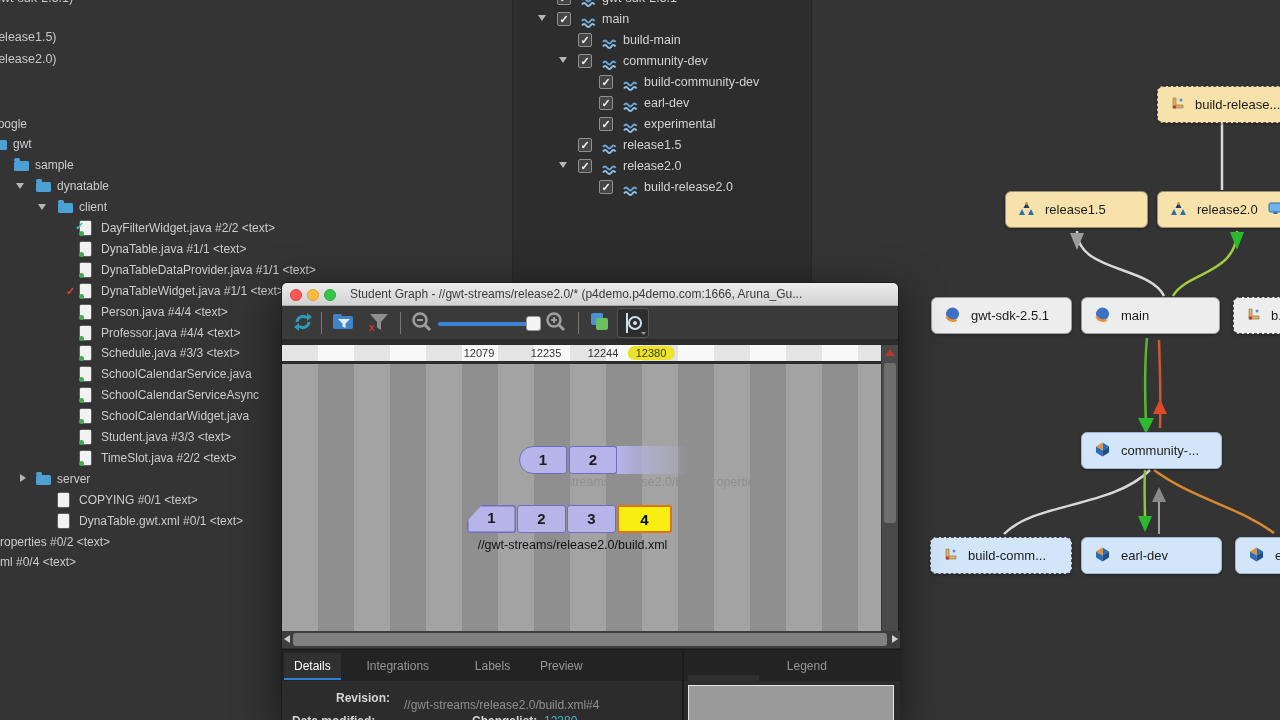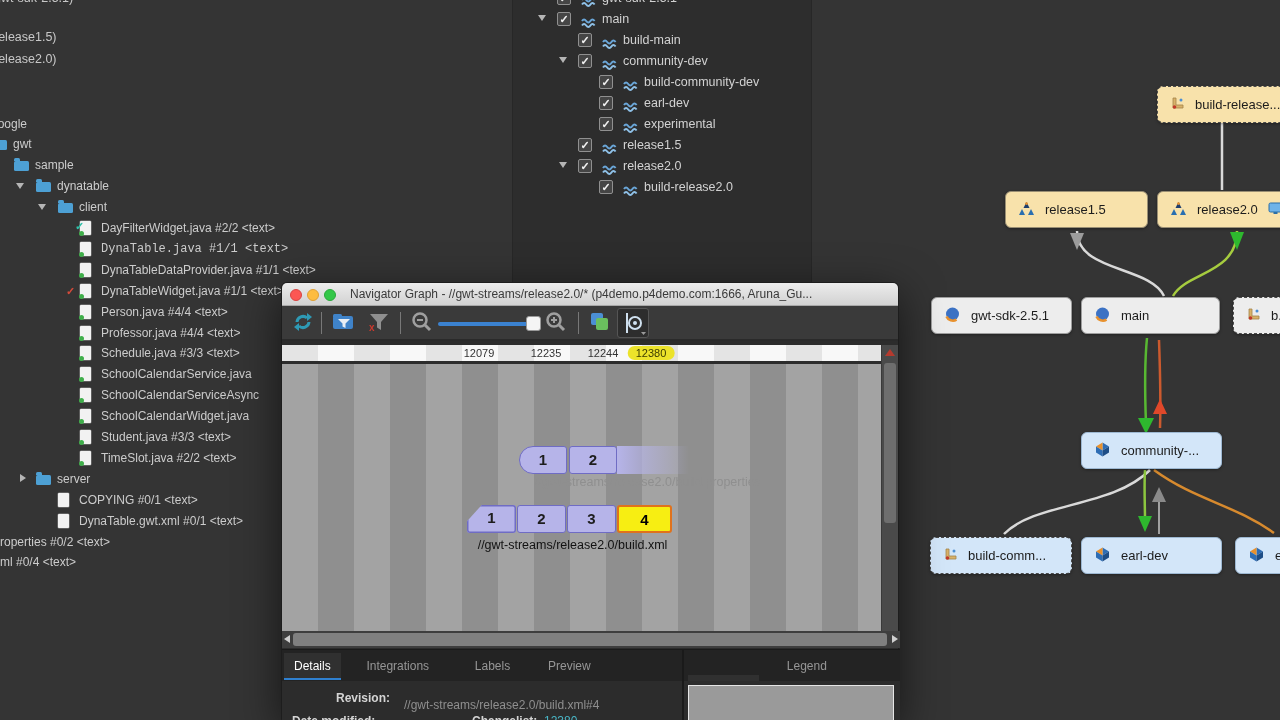--- a/index.html
+++ b/index.html
@@ -155,21 +155,21 @@
         <div class="tri open" style="left: 38px;"></div>
         <div class="ico-folder" style="left: 58px;"></div>
         <div class="tree-label" style="left: 79px;">client</div>
       </div>
       <div class="tree-row" style="left: 0px; top: 219px; width: 512px;">
         <div class="ico-file green" style="left: 80px;">
           <div class="overlay-check">✓</div>
         </div>
         <div class="tree-label" style="left: 101px;">DayFilterWidget.java #2/2 &lt;text&gt;</div>
       </div>
-      <div class="tree-row" style="left: 0px; top: 240px; width: 512px; font-family: Liberation Mono, monospace;">
+      <div class="tree-row" style="left: 0px; top: 240px; width: 512px;">
         <div class="ico-file green" style="left: 80px;"></div>
         <div class="tree-label" style="left: 101px;">DynaTable.java #1/1 &lt;text&gt;</div>
       </div>
       <div class="tree-row" style="left: 0px; top: 261px; width: 512px;">
         <div class="ico-file green" style="left: 80px;"></div>
         <div class="tree-label" style="left: 101px;">DynaTableDataProvider.java #1/1 &lt;text&gt;</div>
       </div>
       <div class="tree-row" style="left: 0px; top: 282px; width: 512px;">
         <div class="ico-file green" style="left: 80px;"></div>
         <div class="marker-red" style="left: 66px;">✓</div>
@@ -421,21 +421,21 @@
           <span>e...</span>
         </div>
       </div>
   </div>
 
   <div id="rg-window">
     <div id="rg-titlebar">
       <div class="tl" style="left:8px;background:#fc5753;border:0.5px solid #d84441;"></div>
       <div class="tl" style="left:25px;background:#fdbc40;border:0.5px solid #dfa035;"></div>
       <div class="tl" style="left:42px;background:#33c748;border:0.5px solid #2aa83c;"></div>
-      <div id="rg-title">Navigator Graph - //gwt-streams/release2.0/* (p4demo.p4demo.com:1666,  Aruna_Gu...</div>
+      <div id="rg-title">Student Graph - //gwt-streams/release2.0/* (p4demo.p4demo.com:1666,  Aruna_Gu...</div>
     </div>
 
     <div id="rg-toolbar">
       <div class="tb-btn" style="left:10px;">
         <svg width="22" height="24">
             <path d="M5 12a6 6 0 0 1 10-4" stroke="#2e9ab5" stroke-width="3" fill="none"></path>
             <polygon points="15,3 15,11 20,7" fill="#2e9ab5"></polygon>
             <path d="M17 12a6 6 0 0 1-10 4" stroke="#2e9ab5" stroke-width="3" fill="none"></path>
             <polygon points="7,13 7,21 2,17" fill="#2e9ab5"></polygon>
           </svg>
@@ -516,21 +516,21 @@
       <div class="h-arr left"></div>
       <div class="thumb"></div>
       <div class="h-arr right"></div>
     </div>
     <div id="splitter-dots">•••••</div>
 
     <div id="rg-tabbar">
         <div class="tab active" style="left: 2px;">Details</div>
         <div class="tab" style="left: 74.4px;">Integrations</div>
         <div class="tab" style="left: 182.8px;">Labels</div>
-        <div class="tab" style="left: 256px;">Preview</div>
+        <div class="tab" style="left: 248px;">Preview</div>
         <div class="tab active" style="left: 406px; margin-top: 22px;">Navigator</div>
         <div class="tab" style="left: 494.8px;">Legend</div>
       </div>
     <div id="tab-divider"></div>
 
     <div id="rg-details">
       <div class="det-label" style="left:54px;top:10px;">Revision:</div>
       <div class="det-value" style="left:122px;top:10px;margin-top:7px;">//gwt-streams/release2.0/build.xml#4</div>
       <div class="det-label" style="left:10px;top:33px;">Date modified:</div>
       <div class="det-label" style="left:190px;top:33px;">Changelist:</div>

